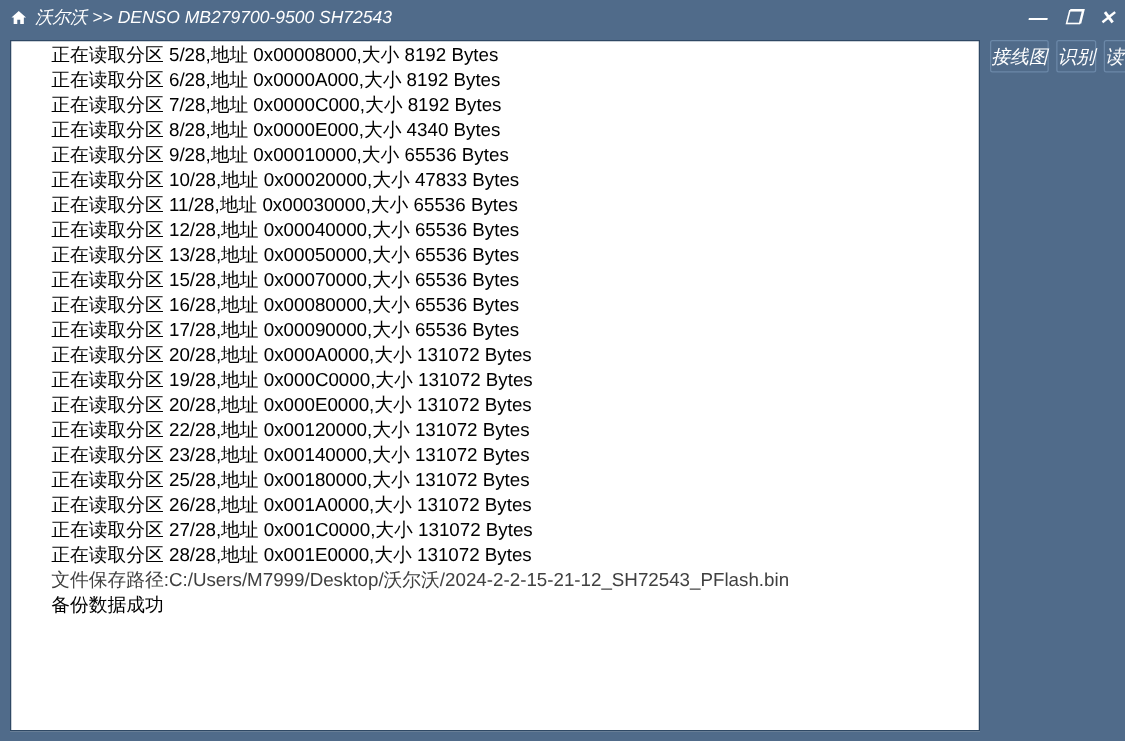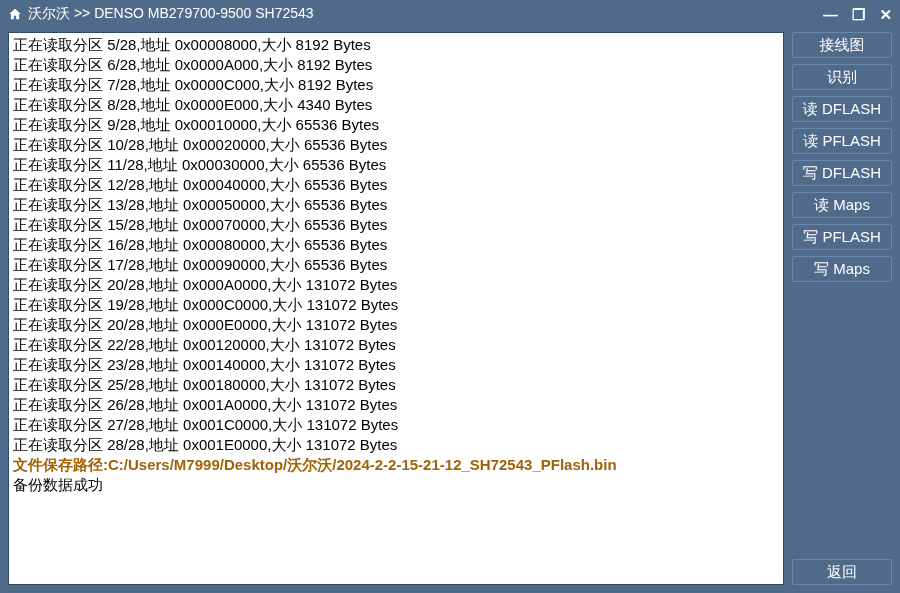--- a/index.html
+++ b/index.html
@@ -11,20 +11,21 @@
   overflow: hidden;
 }
 .titlebar {
   height: 28px;
   background: #506b8a;
   color: #fff;
   display: flex;
   align-items: center;
   padding: 0 8px;
   font-size: 14px;
+  font-style: italic;
 }
 .titlebar .home-icon {
   margin-right: 6px;
   display: inline-flex;
 }
 .titlebar .title-text {
   flex: 1;
   white-space: nowrap;
   overflow: hidden;
 }
@@ -50,30 +51,31 @@
   border: 1px solid #2f4864;
   overflow-y: auto;
   padding: 2px 4px;
   font-size: 15px;
   line-height: 20px;
   color: #000;
 }
 .log-panel::-webkit-scrollbar { width: 10px; }
 .log-panel::-webkit-scrollbar-thumb { background: #b0b4bb; border-radius: 2px; }
 .log-panel::-webkit-scrollbar-track { background: #e8eaed; }
-.log-line { white-space: nowrap; }
+.log-line { white-space: nowrap; margin-left: 28px; }
 .log-line.highlight {
-  color: #a16207;
-  font-weight: bold;
+  color: #404040;
+  font-weight: normal;
 }
 .sidebar {
   width: 100px;
   display: flex;
-  flex-direction: column;
+  flex-direction: row;
   gap: 6px;
+  font-style: italic;
 }
 .spacer { flex: 1; }
 .btn {
   background: #506b8a;
   color: #fff;
   border: 1px solid #6b88a8;
   border-radius: 2px;
   font-size: 15px;
   height: 26px;
   display: flex;
@@ -100,21 +102,21 @@
   </div>
 </div>
 
 <div class="main-area">
   <div class="log-panel" id="log-panel">
       <div class="log-line">正在读取分区 5/28,地址 0x00008000,大小 8192 Bytes</div>
       <div class="log-line">正在读取分区 6/28,地址 0x0000A000,大小 8192 Bytes</div>
       <div class="log-line">正在读取分区 7/28,地址 0x0000C000,大小 8192 Bytes</div>
       <div class="log-line">正在读取分区 8/28,地址 0x0000E000,大小 4340 Bytes</div>
       <div class="log-line">正在读取分区 9/28,地址 0x00010000,大小 65536 Bytes</div>
-      <div class="log-line">正在读取分区 10/28,地址 0x00020000,大小 65536 Bytes</div>
+      <div class="log-line">正在读取分区 10/28,地址 0x00020000,大小 47833 Bytes</div>
       <div class="log-line">正在读取分区 11/28,地址 0x00030000,大小 65536 Bytes</div>
       <div class="log-line">正在读取分区 12/28,地址 0x00040000,大小 65536 Bytes</div>
       <div class="log-line">正在读取分区 13/28,地址 0x00050000,大小 65536 Bytes</div>
       <div class="log-line">正在读取分区 15/28,地址 0x00070000,大小 65536 Bytes</div>
       <div class="log-line">正在读取分区 16/28,地址 0x00080000,大小 65536 Bytes</div>
       <div class="log-line">正在读取分区 17/28,地址 0x00090000,大小 65536 Bytes</div>
       <div class="log-line">正在读取分区 20/28,地址 0x000A0000,大小 131072 Bytes</div>
       <div class="log-line">正在读取分区 19/28,地址 0x000C0000,大小 131072 Bytes</div>
       <div class="log-line">正在读取分区 20/28,地址 0x000E0000,大小 131072 Bytes</div>
       <div class="log-line">正在读取分区 22/28,地址 0x00120000,大小 131072 Bytes</div>

